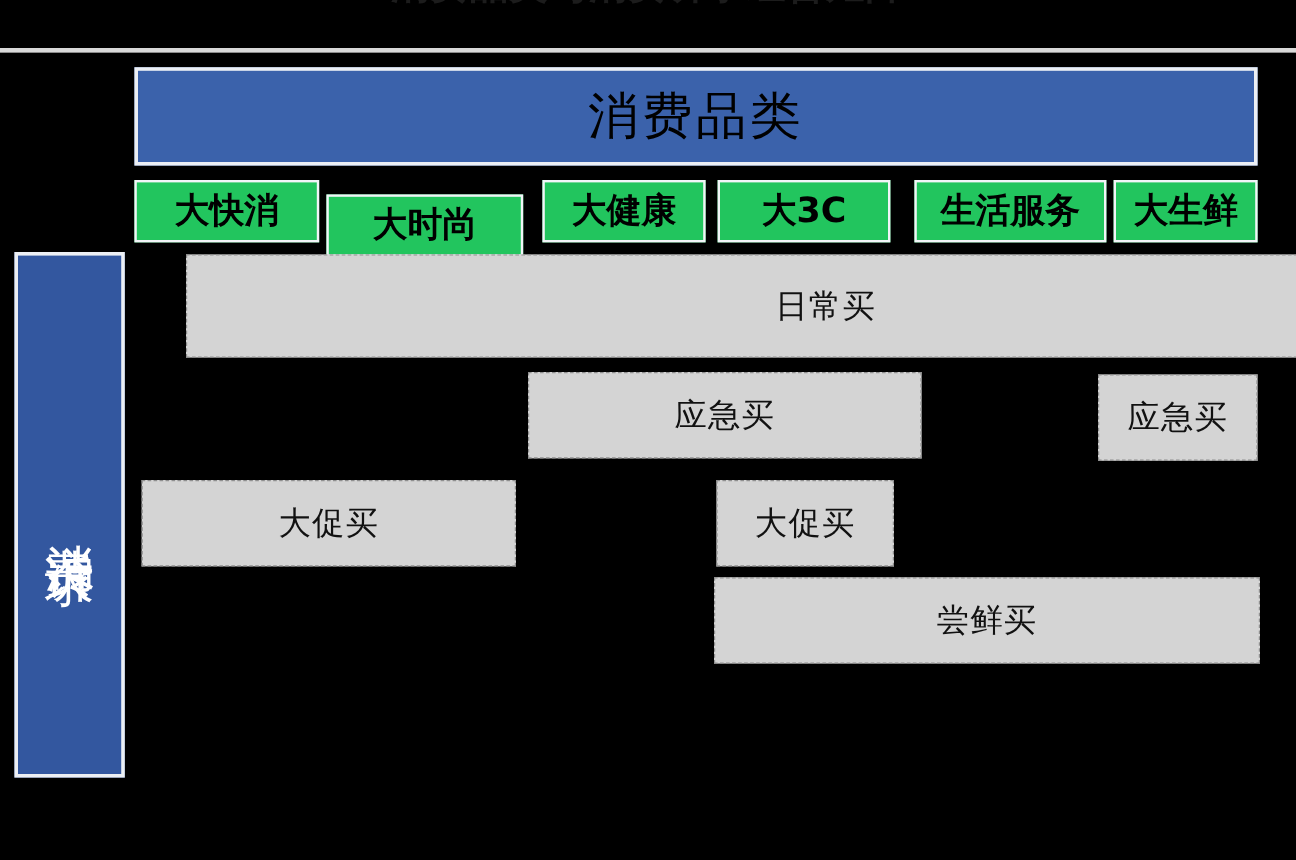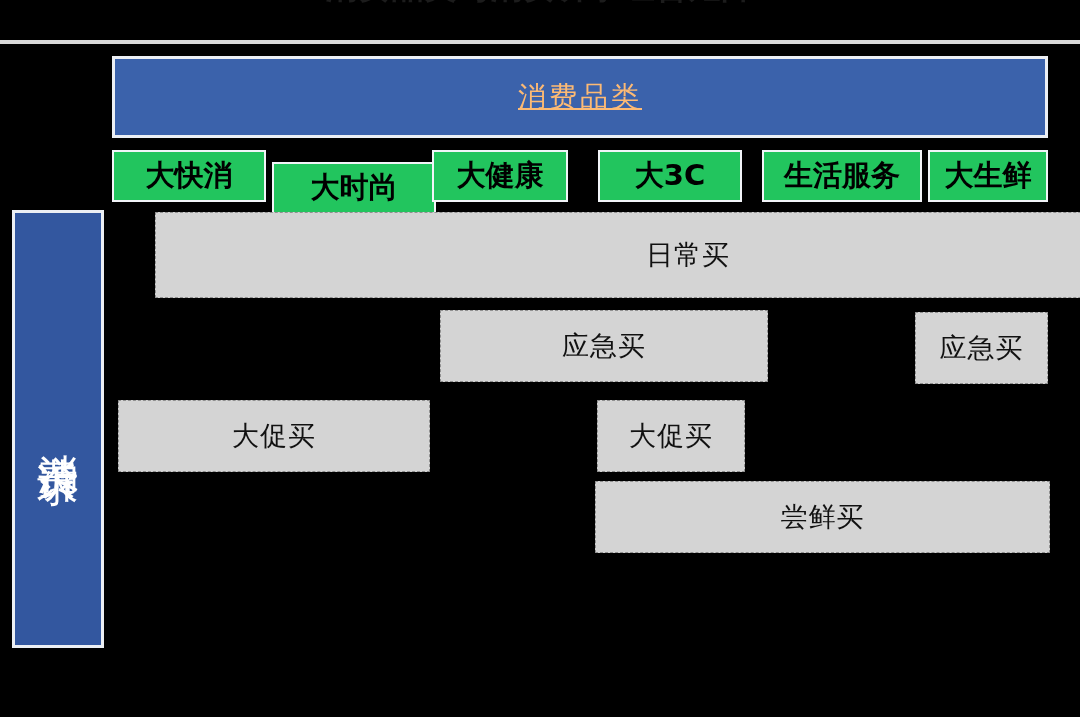--- a/index.html
+++ b/index.html
@@ -72,24 +72,23 @@
     position: absolute;
     left: 112px; top: 12px;
     width: 936px; height: 82px;
     background: #3b62ab;
     border: 3px solid #eceff4;
     display: flex;
     align-items: center;
     justify-content: center;
   }
   #col-header .htext {
-    color: #fdba74;
-    font-size: 28px;
+    color: #000000;
+    font-size: 42px;
     letter-spacing: 3px;
-    text-decoration: underline;
   }
 
   
   #cat-row {
     position: absolute;
     left: 112px; top: 106px;
     width: 936px; height: 52px;
   }
   .cat-chip {
     position: absolute;
@@ -137,21 +136,21 @@
     <div class="vlabel">消费诉求</div>
   </div>
 
   <div id="col-header">
     <div class="htext">消费品类</div>
   </div>
 
   <div id="cat-row">
       <div class="cat-chip" style="left: 0px; width: 154px;">大快消</div>
       <div class="cat-chip" style="left: 160px; width: 164px; margin-top: 12px;">大时尚</div>
-      <div class="cat-chip" style="left: 320px; width: 136px;">大健康</div>
+      <div class="cat-chip" style="left: 340px; width: 136px;">大健康</div>
       <div class="cat-chip" style="left: 486px; width: 144px;">大3C</div>
       <div class="cat-chip" style="left: 816px; width: 120px;">大生鲜</div>
       <div class="cat-chip" style="left: 650px; width: 160px;">生活服务</div>
     </div>
 
   <div id="bars">
       <div class="bar" style="left: 111px; top: 168px; width: 1066px; height: 86px; margin-left: 44px;">日常买</div>
       <div class="bar" style="left: 440px; top: 266px; width: 328px; height: 72px;">应急买</div>
       <div class="bar" style="left: 915px; top: 268px; width: 133px; height: 72px;">应急买</div>
       <div class="bar" style="left: 118px; top: 356px; width: 312px; height: 72px;">大促买</div>

